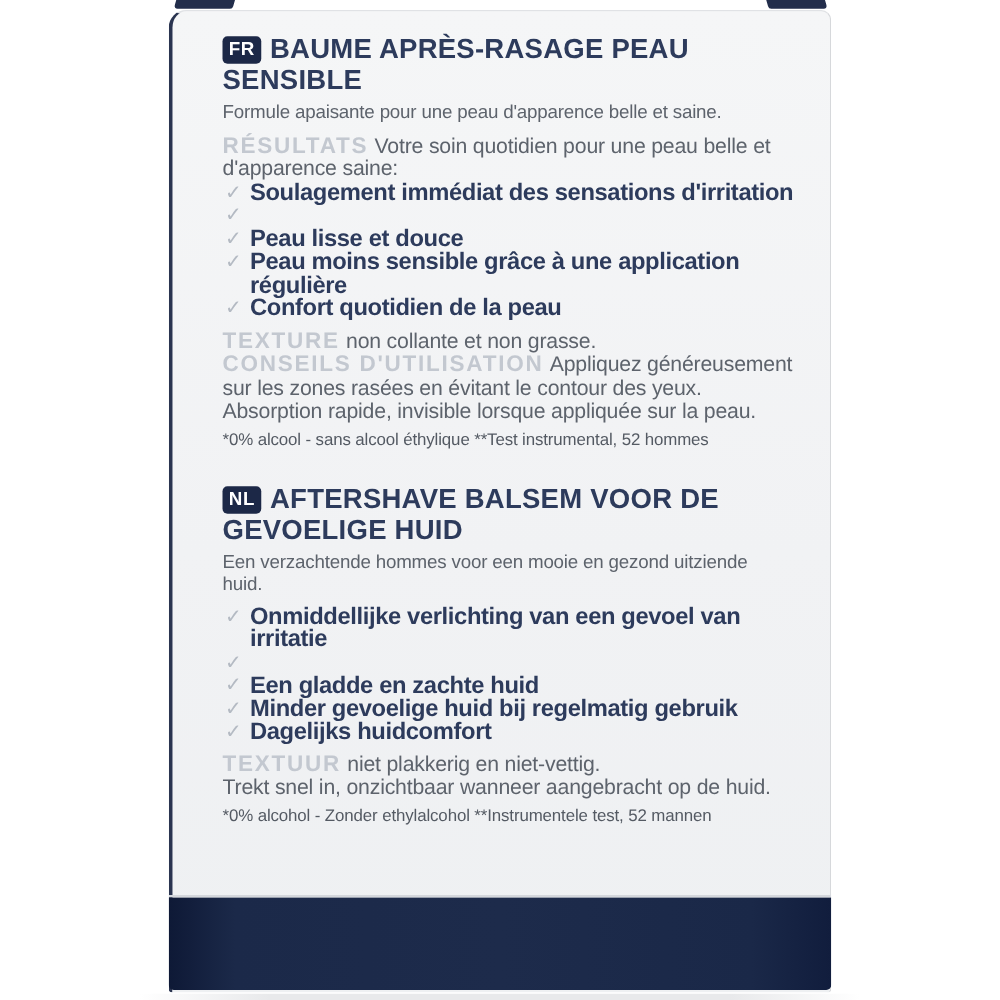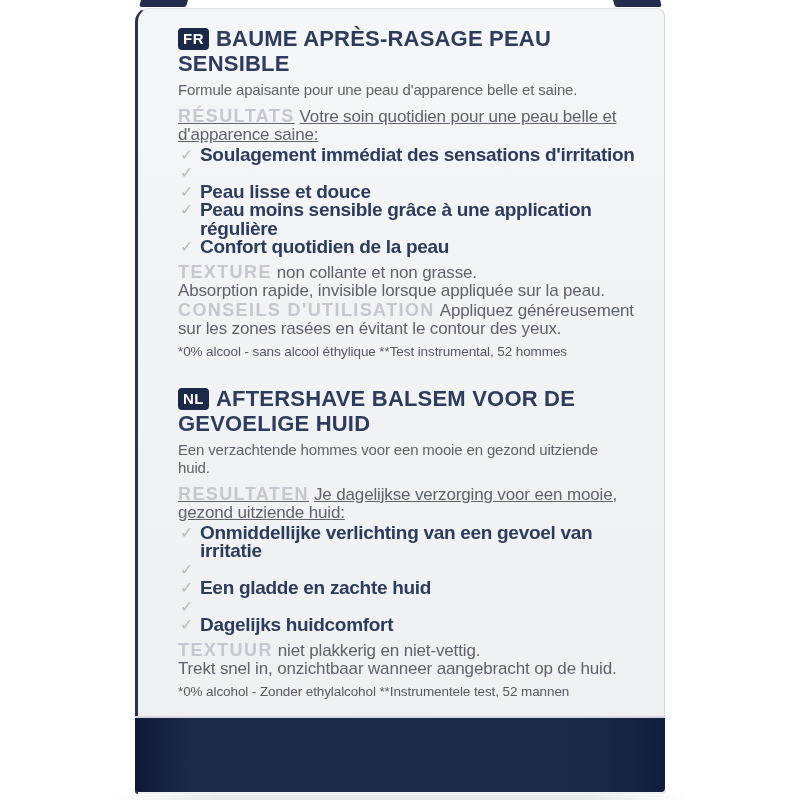--- a/index.html
+++ b/index.html
@@ -33,21 +33,21 @@
   .badge{display:inline-block;background:#1c2847;color:#ffffff;font-size:15px;font-weight:700;
          line-height:1;padding:3px 5px 4px;border-radius:4px;margin-right:7px;
          vertical-align:2px;letter-spacing:0.5px;}
 
   .subtitle{margin:0 0 7px 0;max-width:420px;font-size:15px;line-height:18.5px;
             color:#5d636c;letter-spacing:-0.15px;}
 
   .para{margin:0;font-size:17px;line-height:18.5px;color:#5d636c;letter-spacing:-0.15px;}
   .para + .para{margin-top:0;}
   .caps{color:#c3c8d0;font-weight:700;font-size:18px;letter-spacing:1.4px;margin-right:5px;}
-  .mb{margin-bottom:1px;text-decoration:underline;}
+  .mb{margin-bottom:1px;}
   .gap-top-sm{margin-top:3px;}
 
   .bullets{margin:1px 0 6px 0;}
   .bullet{display:flex;align-items:flex-start;line-height:18.5px;}
   .check{flex:none;width:22px;color:#b4bac3;font-size:16px;line-height:18.5px;
          padding-left:2px;box-sizing:border-box;}
   .btext{font-size:19px;font-weight:700;color:#2d3b5c;letter-spacing:-0.3px;line-height:18.5px;}
 
   .footnote{margin:5px 0 0 0;font-size:13.5px;line-height:16px;color:#545a63;letter-spacing:-0.1px;}
 </style>
@@ -85,48 +85,48 @@
             <span class="check">✓</span>
             <span class="btext">Peau moins sensible grâce à une application régulière</span>
           </div>
           <div class="bullet">
             <span class="check">✓</span>
             <span class="btext">Confort quotidien de la peau</span>
           </div>
         </div>
 
         <p class="para"><span class="caps">TEXTURE</span><span>non collante et non grasse.</span></p>
+        <p class="para gap-top-sm"><span class="caps">CONSEILS D'UTILISATION</span><span>Appliquez généreusement sur les zones rasées en évitant le contour des yeux.</span></p>
+
         <p class="para">Absorption rapide, invisible lorsque appliquée sur la peau.</p>
-
-        <p class="para gap-top-sm"><span class="caps">CONSEILS D'UTILISATION</span><span>Appliquez généreusement sur les zones rasées en évitant le contour des yeux.</span></p>
 
         <p class="footnote">*0% alcool - sans alcool éthylique **Test instrumental, 52 hommes</p>
       </div>
 
       <div class="section section2">
         <h2 class="title"><span class="badge">NL</span><span>AFTERSHAVE BALSEM VOOR DE GEVOELIGE HUID</span></h2>
 
         <p class="subtitle">Een verzachtende hommes voor een mooie en gezond uitziende huid.</p>
 
-        <p class="para mb"><span class="caps">RESULTATEN</span><span>Je dagelijkse verzorging voor een mooie, gezond uitziende huid:</span></p>
 
         <div class="bullets">
           <div class="bullet">
             <span class="check">✓</span>
             <span class="btext">Onmiddellijke verlichting van een gevoel van irritatie</span>
           </div>
           <div class="bullet">
             <span class="check">✓</span>
           </div>
           <div class="bullet">
             <span class="check">✓</span>
             <span class="btext">Een gladde en zachte huid</span>
           </div>
           <div class="bullet">
             <span class="check">✓</span>
+            <span class="btext">Minder gevoelige huid bij regelmatig gebruik</span>
           </div>
           <div class="bullet">
             <span class="check">✓</span>
             <span class="btext">Dagelijks huidcomfort</span>
           </div>
         </div>
 
         <p class="para"><span class="caps">TEXTUUR</span><span>niet plakkerig en niet-vettig.</span></p>
         <p class="para">Trekt snel in, onzichtbaar wanneer aangebracht op de huid.</p>
 

